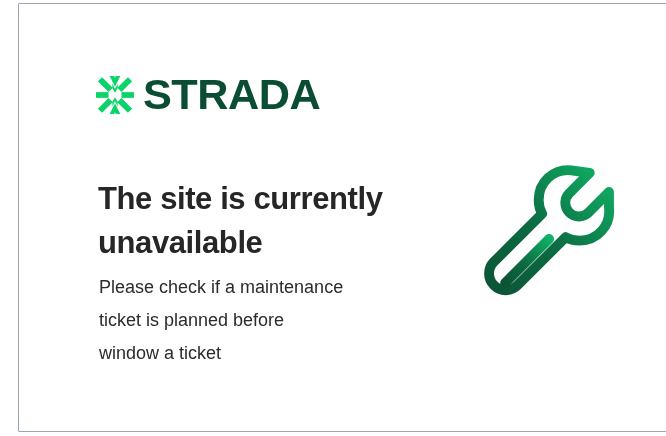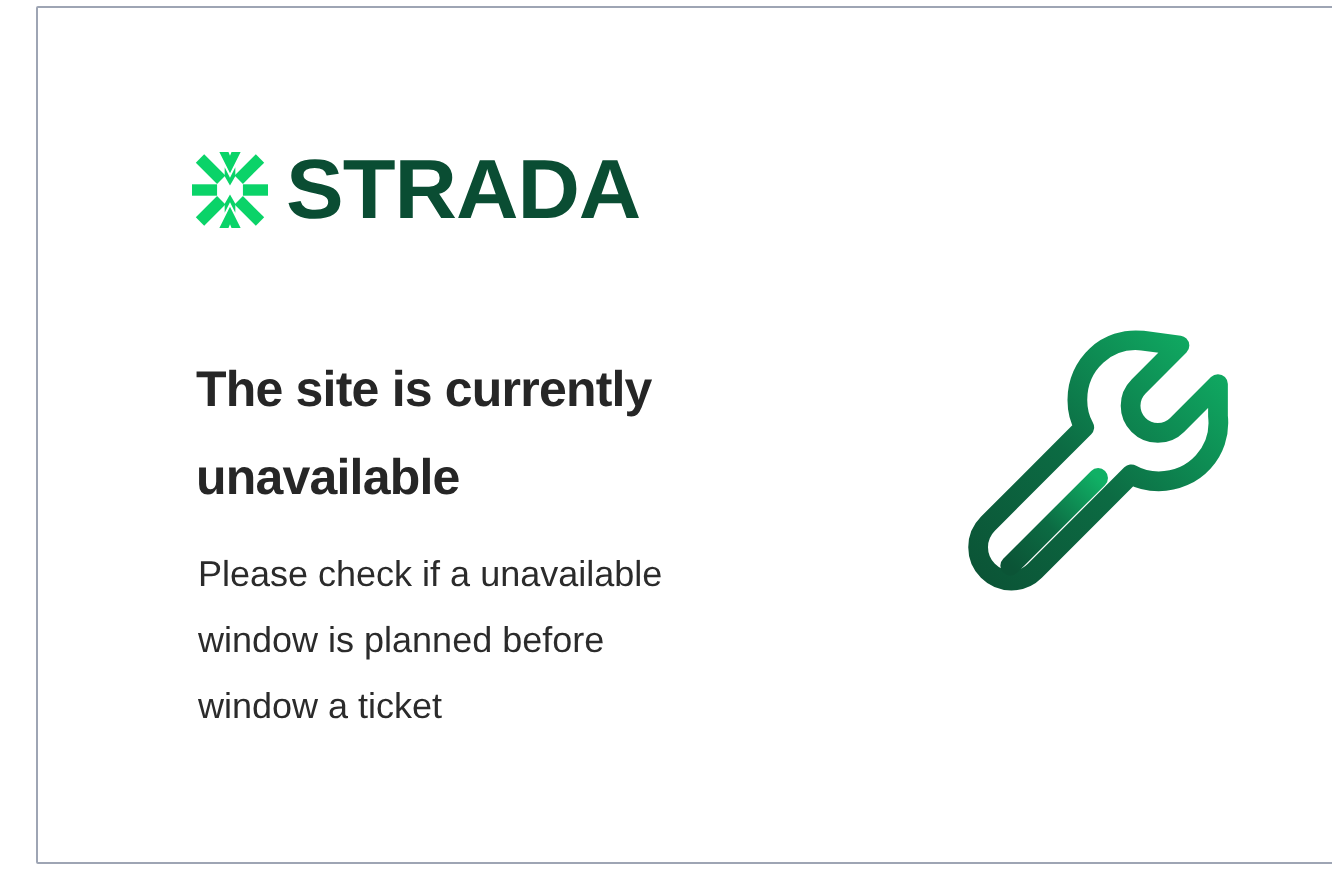--- a/index.html
+++ b/index.html
@@ -64,21 +64,21 @@
     transform: scaleX(1.03);
     transform-origin: left center;
   }
 
   
   .headline {
     position: absolute;
     left: 79px;
     top: 152px;
     width: 330px;
-    font-size: 25px;
+    font-size: 31px;
     line-height: 44px;
     font-weight: bold;
     letter-spacing: -0.4px;
     color: #262626;
   }
 
   
   .body-copy {
     position: absolute;
     left: 80px;
@@ -134,22 +134,22 @@
             <polygon points="43,80 50,66 57,80 57,68 50,56 43,68"></polygon>
           </g>
         </svg>
       </span>
       <span class="brand-word">STRADA</span>
     </div>
 
     <h1 class="headline">The site is currently unavailable</h1>
 
     <div class="body-copy">
-      <span class="line">Please check if a unavailable</span>
-      <span class="line">window is planned before</span>
+      <span class="line">Please check if a maintenance</span>
+      <span class="line">ticket is planned before</span>
       <span class="line">window a ticket</span>
     </div>
 
     <div class="wrench">
       <svg viewBox="0 0 160 160" xmlns="http://www.w3.org/2000/svg" aria-hidden="true">
         <defs>
           <linearGradient id="wrenchGrad" x1="0" y1="1" x2="1" y2="0">
             <stop offset="0%" stop-color="#0b5436"></stop>
             <stop offset="45%" stop-color="#0c6b43"></stop>
             <stop offset="100%" stop-color="#10b065"></stop>

